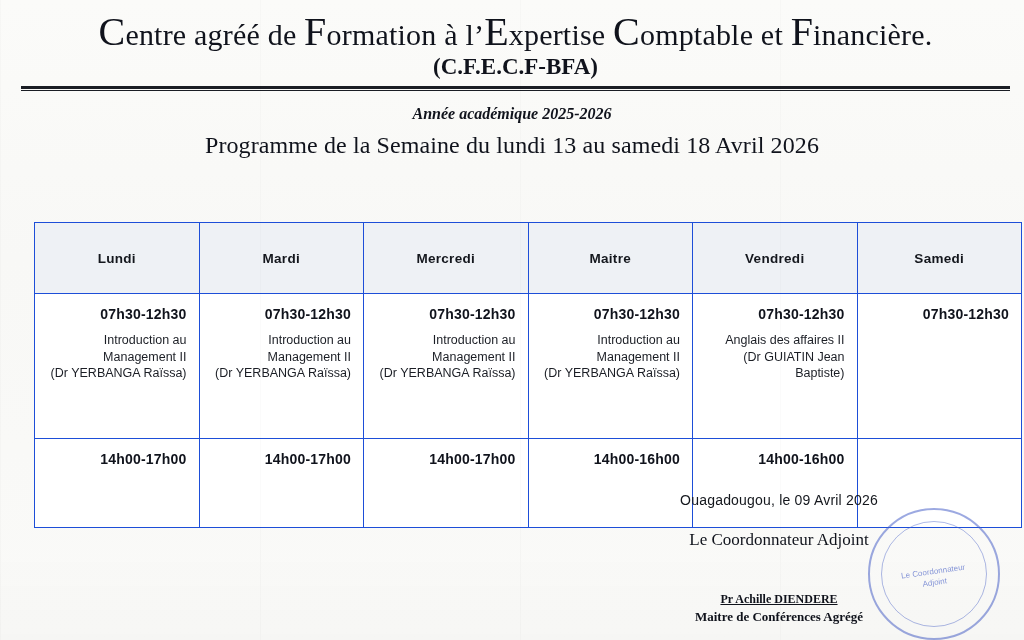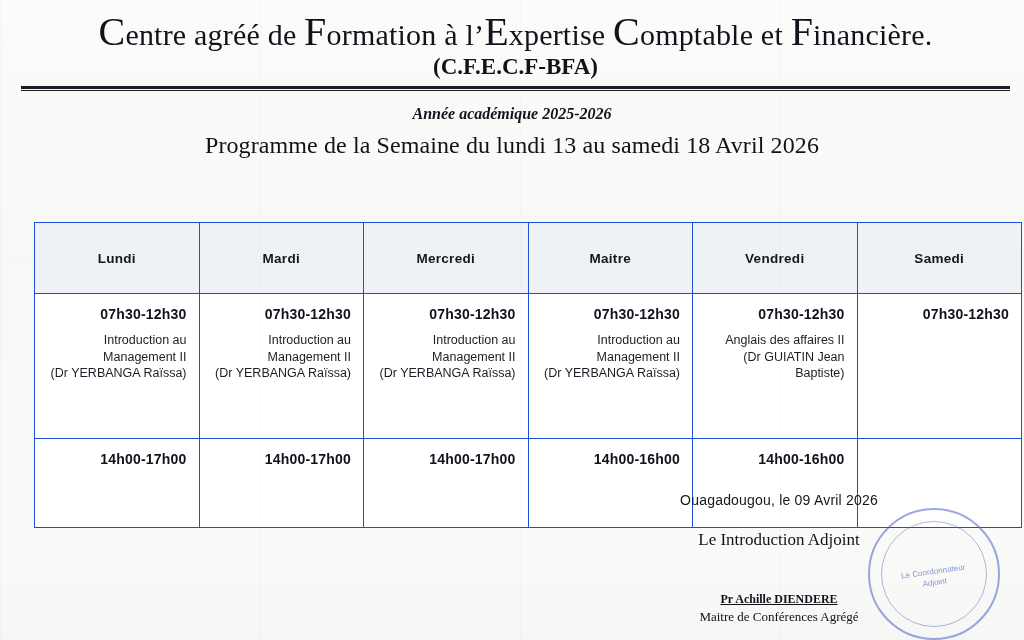--- a/index.html
+++ b/index.html
@@ -170,21 +170,21 @@
     margin-top: 42px;
     font-family: "Liberation Serif", serif;
     font-size: 12px;
     font-weight: bold;
     text-decoration: underline;
   }
   .signer-sub {
     margin-top: 2px;
     font-family: "Liberation Serif", serif;
     font-size: 13px;
-    font-weight: normal;
+    font-weight: bold;
     text-align: center;
   }
 
   
   .stamp {
     position: absolute;
     left: 868px;
     top: 508px;
     width: 132px;
     height: 132px;
@@ -329,21 +329,21 @@
             <div class="slot-time"></div>
             <div class="slot-course empty"></div>
           </td>
         </tr>
       </tbody>
     </table>
   </div>
 
   <div class="footer">
     <div class="place-date">Ouagadougou, le 09 Avril 2026</div>
-    <div class="role">Le Introduction Adjoint</div>
+    <div class="role">Le Coordonnateur Adjoint</div>
     <div class="signer">Pr Achille DIENDERE</div>
     <div class="signer-sub">Maitre de Conférences Agrégé</div>
   </div>
 
   <div class="stamp">
     <div class="ring"></div>
     <div class="ring inner"></div>
     <div class="stamp-text">
       <div>Le Coordonnateur</div>
       <div>Adjoint</div>

